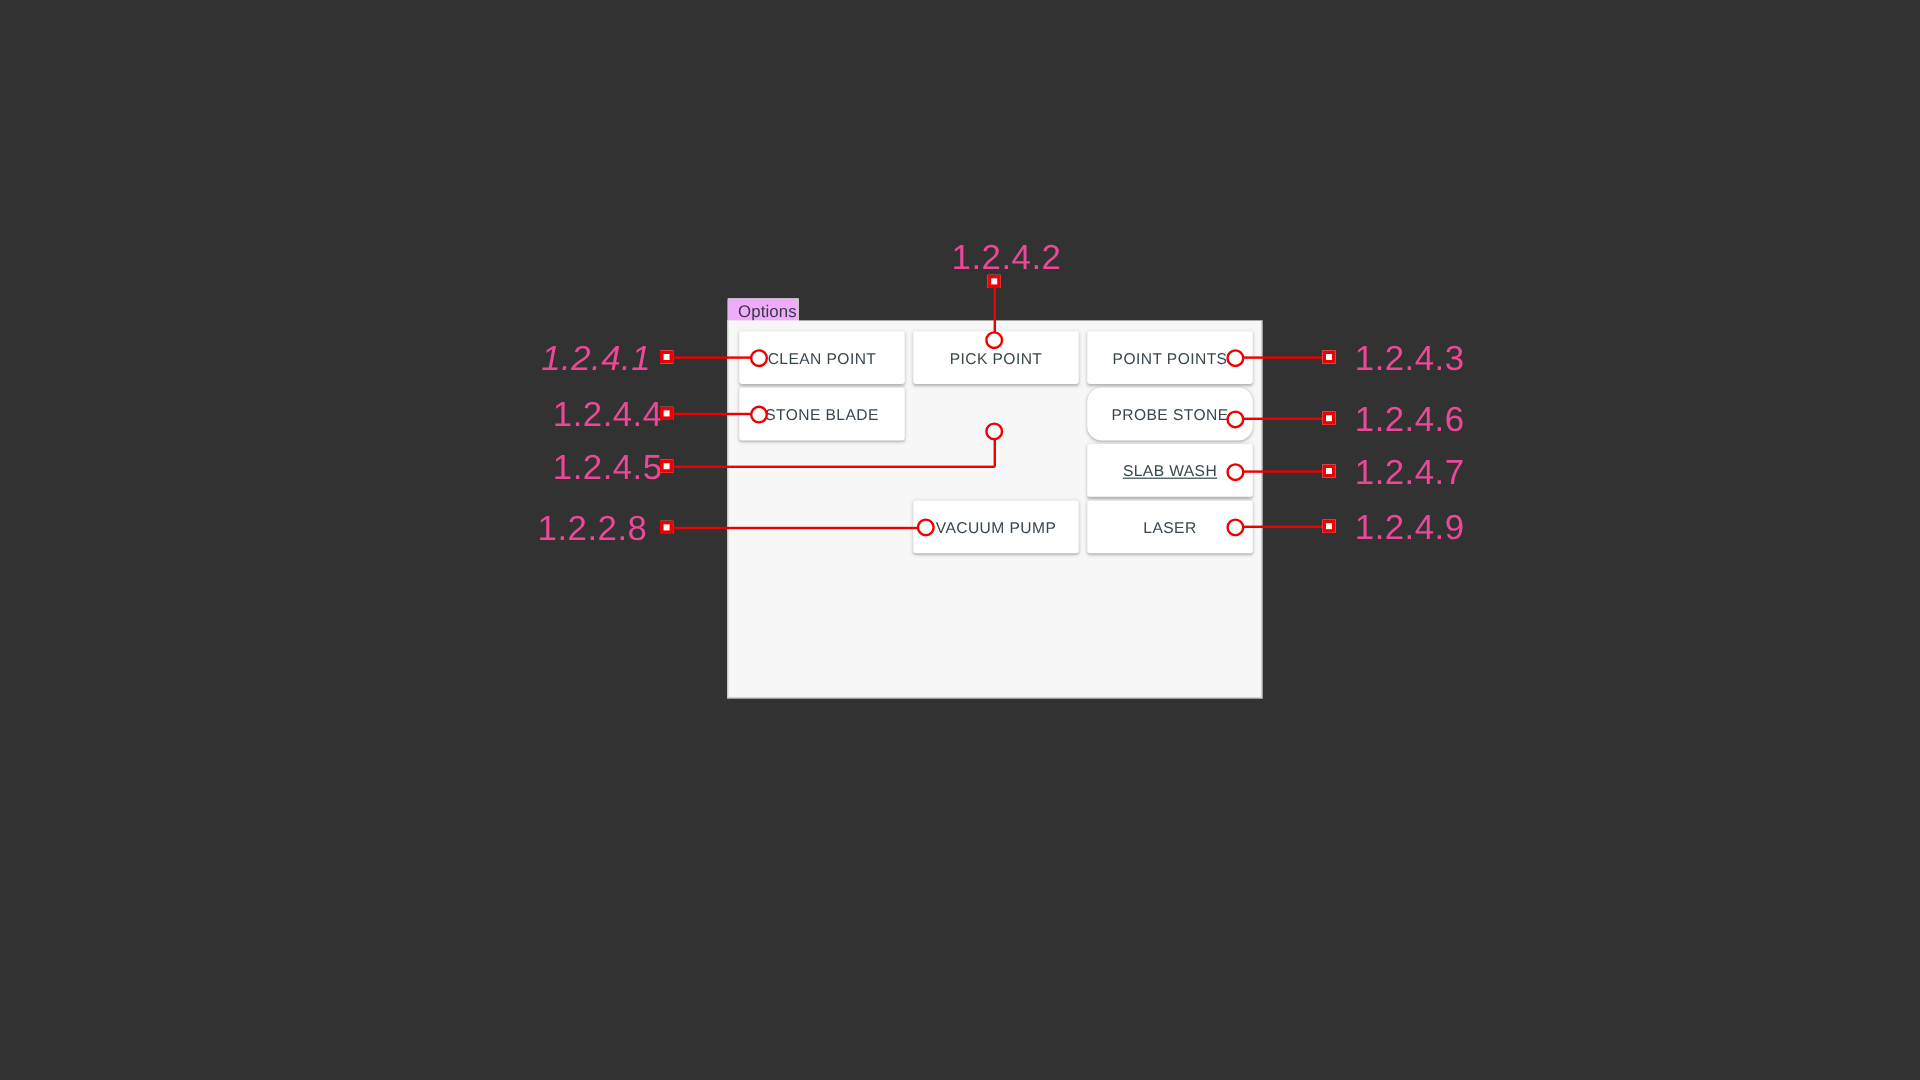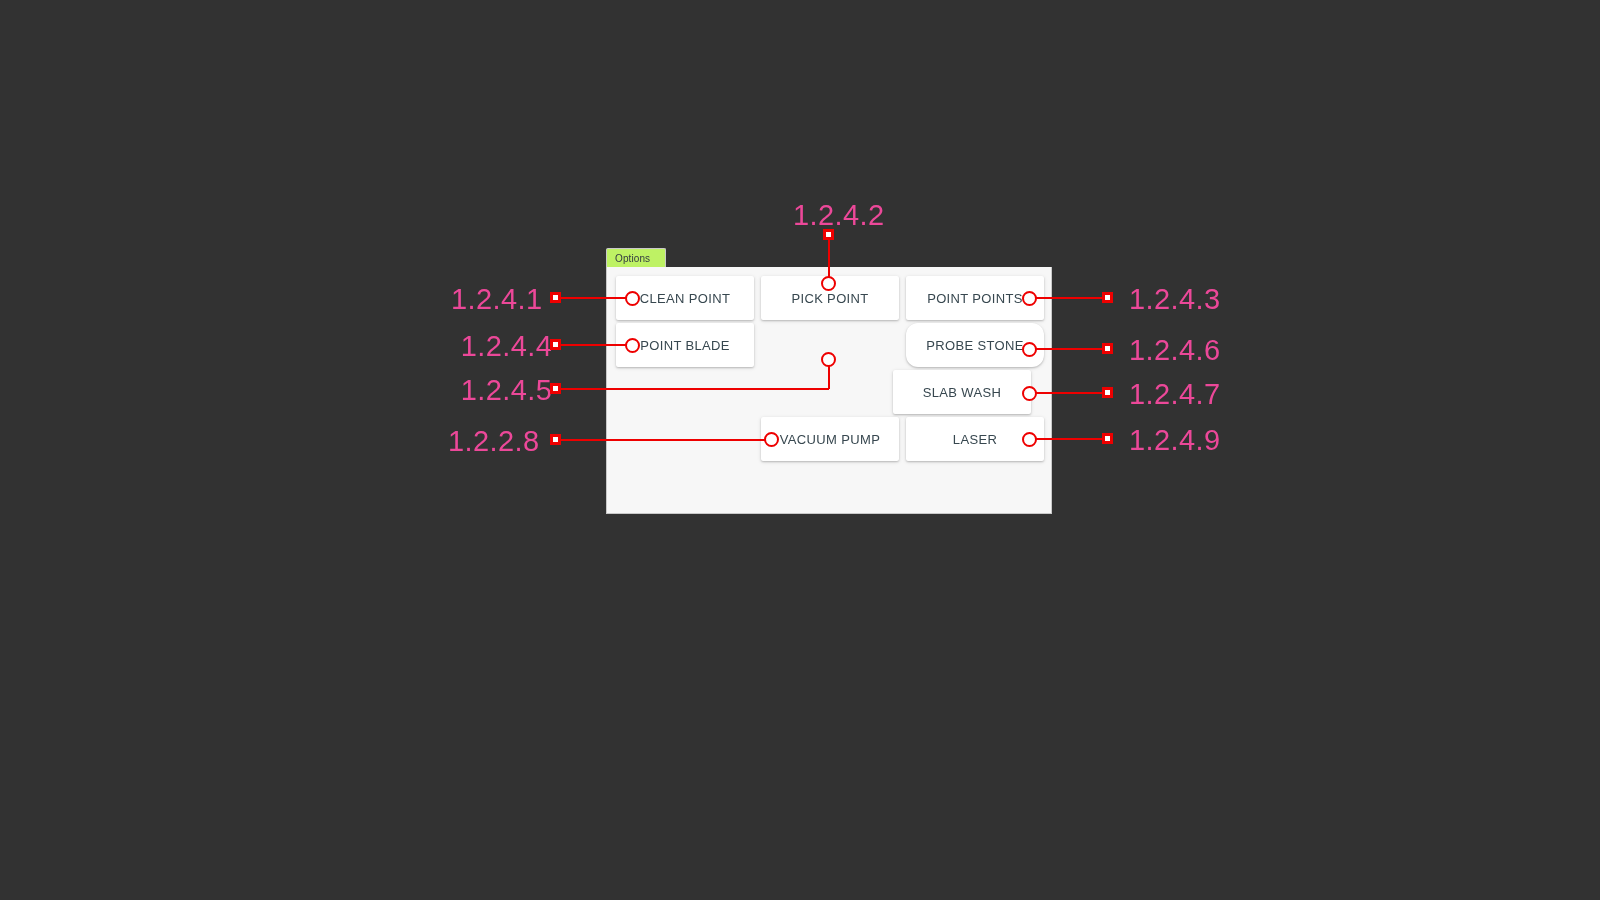--- a/index.html
+++ b/index.html
@@ -15,41 +15,41 @@
     overflow: hidden;
     font-family: "Liberation Sans", sans-serif;
   }
 
   
   #panel {
     position: absolute;
     left: 606px;
     top: 267px;
     width: 446px;
-    height: 247px;
+    height: 315px;
     background: #f7f7f7;
     border: 1px solid #c9c9c9;
     border-top: none;
     box-sizing: border-box;
   }
   #tab {
     position: absolute;
     left: 606px;
     top: 248px;
     width: 60px;
     height: 20px;
-    background: #bef264;
+    background: #f0abfc;
     border: 1px solid #c9c9c9;
     border-bottom: none;
     border-radius: 2px 2px 0 0;
     box-sizing: border-box;
     display: flex;
     align-items: center;
     padding-left: 8px;
-    font-size: 10px;
+    font-size: 14px;
     color: #333b42;
     letter-spacing: .1px;
   }
 
   
   .btn {
     position: absolute;
     background: #ffffff;
     border-radius: 2px;
     box-shadow: 0 1px 2px rgba(0,0,0,.20), 0 1px 4px rgba(0,0,0,.10);
@@ -128,46 +128,46 @@
       <span>CLEAN POINT</span>
     </div>
     <div class="btn c2 r1" style="position:absolute;left:154px;top:9px;">
       <span>PICK POINT</span>
     </div>
     <div class="btn c3 r1" style="position:absolute;left:299px;top:9px;">
       <span>POINT POINTS</span>
     </div>
 
     <div class="btn c1 r2" style="position:absolute;left:9px;top:56px;">
-      <span>POINT BLADE</span>
+      <span>STONE BLADE</span>
     </div>
     <div class="btn c3 r2" style="position:absolute;left:299px;top:56px;border-radius:12px;">
       <span>PROBE STONE</span>
     </div>
 
-    <div class="btn c3 r3" style="position:absolute;left:286px;top:103px;">
+    <div class="btn c3 r3" style="position:absolute;left:299px;top:103px;text-decoration:underline;">
       <span>SLAB WASH</span>
     </div>
 
     <div class="btn c2 r4" style="position:absolute;left:154px;top:150px;">
       <span>VACUUM PUMP</span>
     </div>
     <div class="btn c3 r4" style="position:absolute;left:299px;top:150px;">
       <span>LASER</span>
     </div>
   </div>
 
   <div id="anno">
 
     <div class="ann-label" style="left:793px; top:201px;">1.2.4.2</div>
     <div class="sq" style="left:823px; top:229px;"></div>
     <div class="lead v" style="left:828px; top:240px; height:43px;"></div>
     <div class="ci" style="left:821px; top:276px;"></div>
 
-    <div class="ann-label right-al" style="left: 451px; top: 285px;">1.2.4.1</div>
+    <div class="ann-label right-al" style="left: 451px; top: 285px; font-style: italic;">1.2.4.1</div>
     <div class="sq" style="left:550px; top:292px;"></div>
     <div class="lead h" style="left:561px; top:297px; width:65px;"></div>
     <div class="ci" style="left:625px; top:291px;"></div>
 
     <div class="ann-label right-al" style="left: 460.688px; top: 332px;">1.2.4.4</div>
     <div class="sq" style="left:550px; top:339px;"></div>
     <div class="lead h" style="left:561px; top:344px; width:65px;"></div>
     <div class="ci" style="left:625px; top:338px;"></div>
 
     <div class="ann-label right-al" style="left: 460.688px; top: 376px;">1.2.4.5</div>

